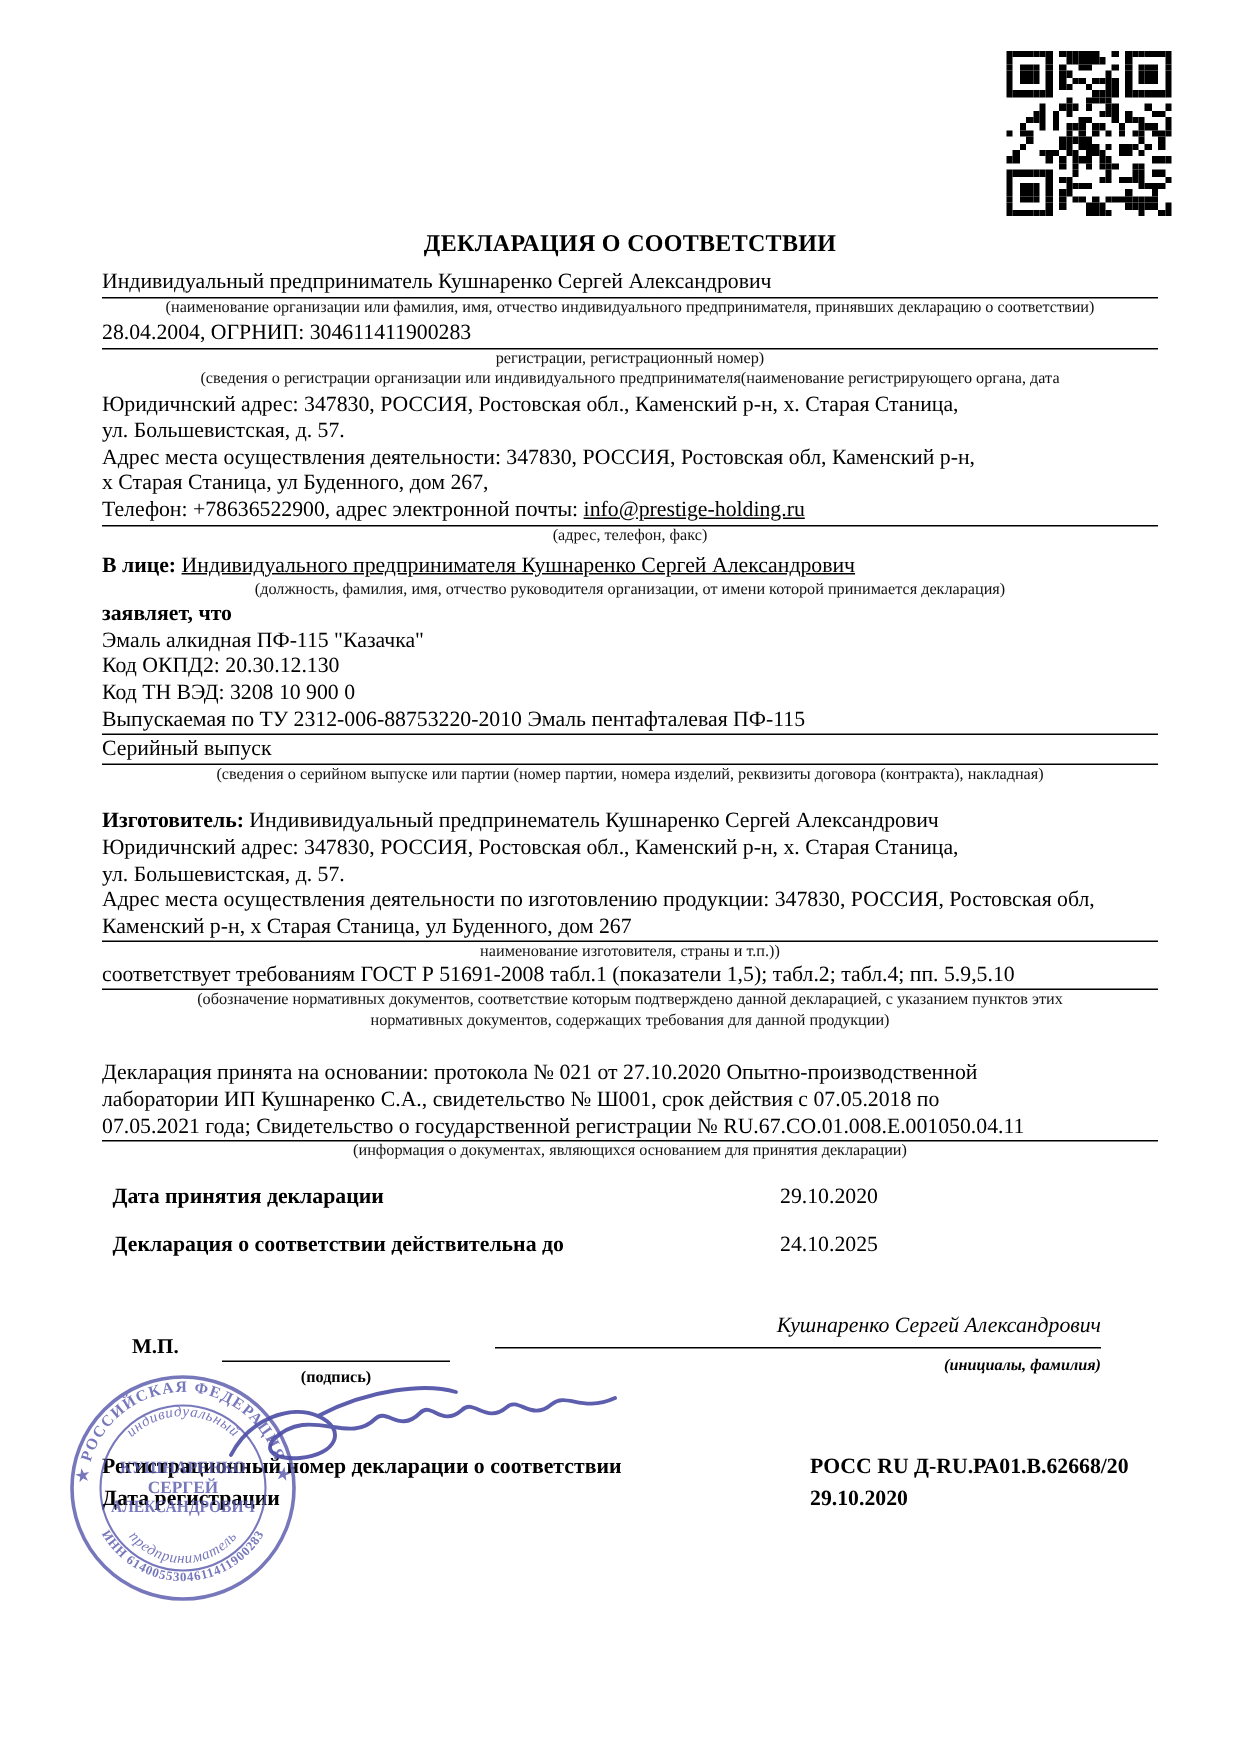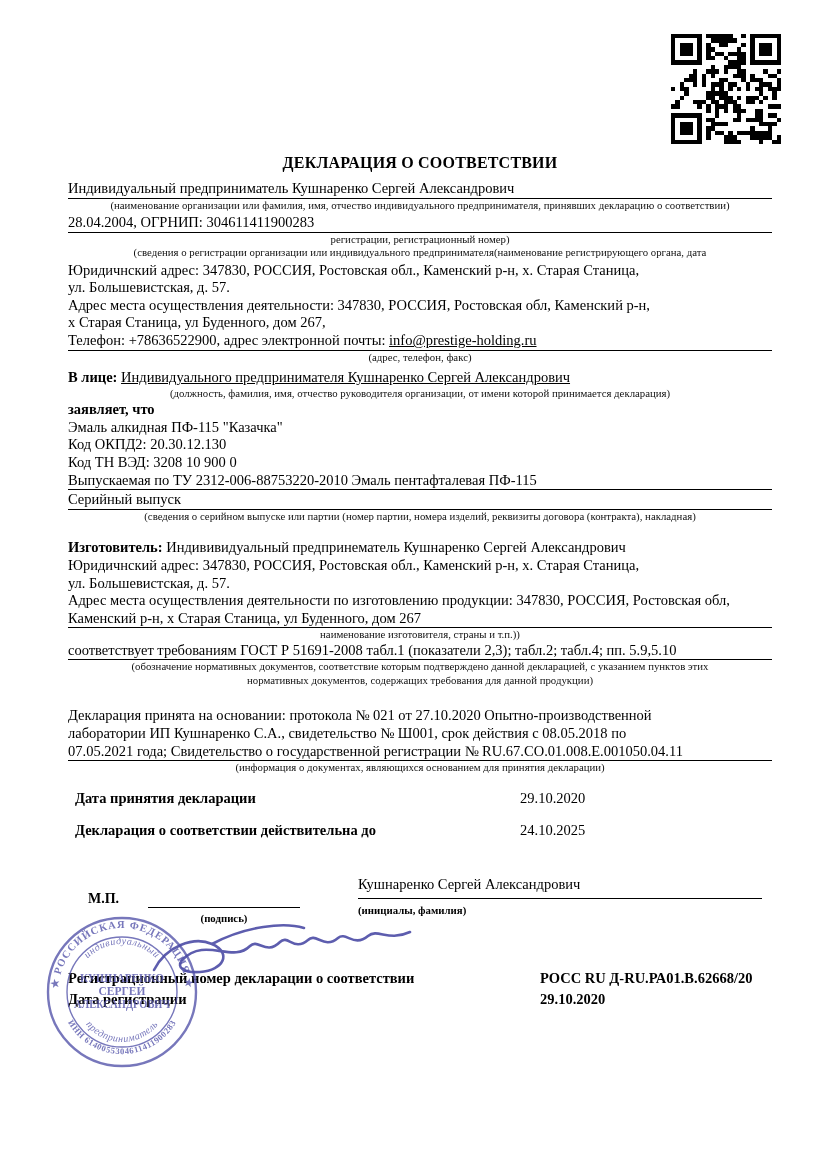--- a/index.html
+++ b/index.html
@@ -28,21 +28,21 @@
 
   .dates-row { display:flex; margin-top:15px; }
   .dates-row .lab { width:452px; padding-left:7px; font-weight:bold; }
   .dates-row .val { }
 
   
   .sig-row { position:relative; height:118px; margin-top:10px; }
   .mp { position:absolute; left:20px; top:40px; font-weight:bold; font-size:14px; }
   .sig-line-left { position:absolute; left:80px; top:57px; width:152px; border-bottom:1px solid #000; }
   .sig-cap-left { position:absolute; left:80px; top:60px; width:152px; text-align:center; font-weight:bold; font-size:10.8px; }
-  .sig-right { position:absolute; left:290px; top:26px; width:404px; text-align:left; }
+  .sig-right { position:absolute; left:262px; top:26px; width:404px; text-align:right;font-style:italic; }
   .sig-right .name { font-size:14.5px; }
   .sig-right .line { border-bottom:1px solid #000; margin-top:5px; }
   .sig-right .cap { font-weight:bold; font-size:10.8px; margin-top:3px; }
 
   .reg-row { display:flex; line-height:21px; }
   .reg-row .lab { width:472px; font-weight:bold; }
   .reg-row .val { font-weight:bold; }
 
   
   .stamp-overlay { position:absolute; left:36px; top:898px; width:440px; height:185px; pointer-events:none; }
@@ -402,29 +402,29 @@
 
     <div>
       <span class="b">Изготовитель: </span><span>Индививидуальный предпринематель Кушнаренко Сергей Александрович</span>
     </div>
     <div>Юридичнский адрес: 347830, РОССИЯ, Ростовская обл., Каменский р-н, х. Старая Станица,</div>
     <div>ул. Большевистская, д. 57.</div>
     <div>Адрес места осуществления деятельности по изготовлению продукции: 347830, РОССИЯ, Ростовская обл,</div>
     <div class="uline">Каменский р-н, х Старая Станица, ул Буденного, дом 267</div>
     <div class="caption">наименование изготовителя, страны и т.п.))</div>
 
-    <div class="uline">соответствует требованиям ГОСТ Р 51691-2008 табл.1 (показатели 2,3); табл.2; табл.4; пп. 5.9,5.10</div>
+    <div class="uline">соответствует требованиям ГОСТ Р 51691-2008 табл.1 (показатели 1,5); табл.2; табл.4; пп. 5.9,5.10</div>
     <div class="caption">(обозначение нормативных документов, соответствие которым подтверждено данной декларацией, с указанием пунктов этих</div>
     <div class="caption">нормативных документов, содержащих требования для данной продукции)</div>
 
     <div class="spacer-20"></div>
 
     <div class="uline">
       <span class="row-line">Декларация принята на основании: протокола № 021 от 27.10.2020 Опытно-производственной</span>
-      <span class="row-line">лаборатории  ИП Кушнаренко С.А., свидетельство № Ш001, срок действия с 08.05.2018 по</span>
+      <span class="row-line">лаборатории  ИП Кушнаренко С.А., свидетельство № Ш001, срок действия с 07.05.2018 по</span>
       <span class="row-line">07.05.2021 года; Свидетельство о государственной регистрации № RU.67.CO.01.008.E.001050.04.11</span>
     </div>
     <div class="caption">(информация о документах, являющихся основанием для принятия декларации)</div>
 
     <div class="dates-row">
       <div class="lab">Дата принятия декларации</div>
       <div class="val">29.10.2020</div>
     </div>
     <div class="dates-row">
       <div class="lab">Декларация о соответствии действительна до</div>

